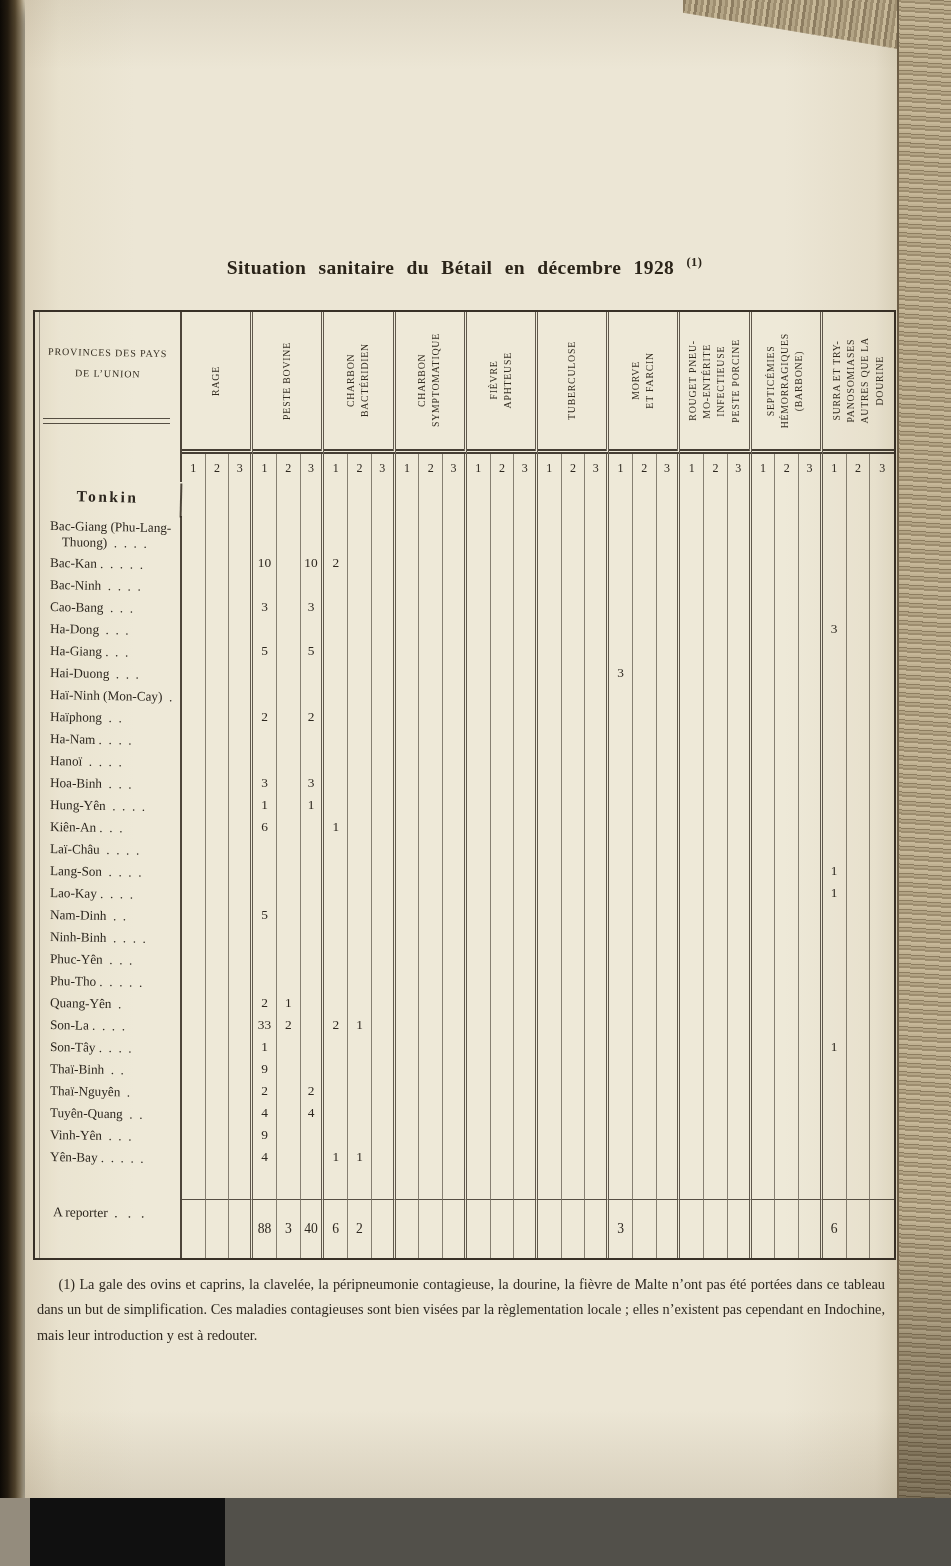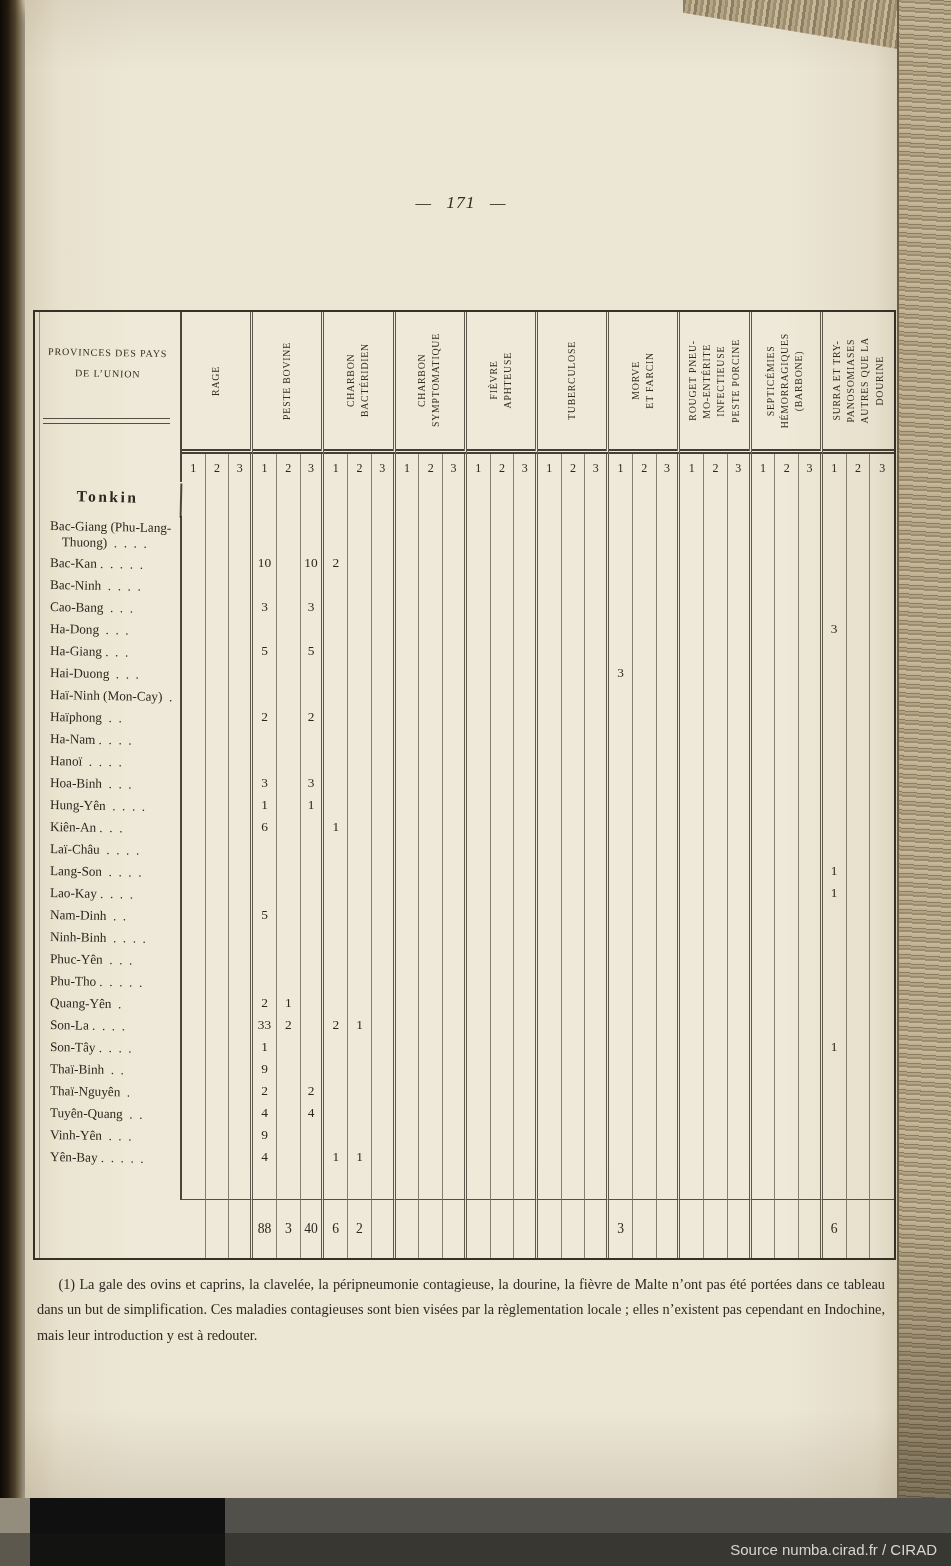--- a/index.html
+++ b/index.html
@@ -79,21 +79,24 @@
   .footnote{position:absolute;left:12px;width:848px;top:1272px;
     font-size:14.3px;line-height:1.78;text-align:justify;text-indent:1.5em;color:#2e2820;}
 </style>
 </head>
 <body>
 
 <div class="stage">
   <div class="binding"></div>
 
   <div class="page">
-    <div class="pagenum">— 171 —</div>
+    <div class="title">
+      <span>Situation sanitaire du Bétail en décembre 1928</span>
+      <sup>(1)</sup>
+    </div>
 
     <div class="tbl" id="tbl">
         <div class="cell lb hd-lbl" style="grid-area: 1 / 1 / 3 / 2;">
           <span class="hd-line">PROVINCES DES PAYS</span>
           <span class="hd-line">DE L’UNION</span>
           <div class="dline"></div>
         </div>
         <div class="cell ghdr vg" style="grid-area: 1 / 2 / 2 / 5;">
           <span class="vtext">RAGE</span>
         </div>
@@ -1179,20 +1182,23 @@
         <div class="cell gapline vg" style="grid-area: 33 / 22;"></div>
         <div class="cell gapline vs" style="grid-area: 33 / 23;"></div>
         <div class="cell gapline vs" style="grid-area: 33 / 24;"></div>
         <div class="cell gapline vg" style="grid-area: 33 / 25;"></div>
         <div class="cell gapline vs" style="grid-area: 33 / 26;"></div>
         <div class="cell gapline vs" style="grid-area: 33 / 27;"></div>
         <div class="cell gapline vg" style="grid-area: 33 / 28;"></div>
         <div class="cell gapline vs" style="grid-area: 33 / 29;"></div>
         <div class="cell gapline vs" style="grid-area: 33 / 30;"></div>
         <div class="cell gapline" style="grid-area: 33 / 31;"></div>
+        <div class="cell lb totl" style="grid-area: 34 / 1;">
+          <span>A reporter  .   .   .</span>
+        </div>
         <div class="cell val tot vs" style="grid-area: 34 / 2;"></div>
         <div class="cell val tot vs" style="grid-area: 34 / 3;"></div>
         <div class="cell val tot vg" style="grid-area: 34 / 4;"></div>
         <div class="cell val tot vs" style="grid-area: 34 / 5;">88</div>
         <div class="cell val tot vs" style="grid-area: 34 / 6;">3</div>
         <div class="cell val tot vg" style="grid-area: 34 / 7;">40</div>
         <div class="cell val tot vs" style="grid-area: 34 / 8;">6</div>
         <div class="cell val tot vs" style="grid-area: 34 / 9;">2</div>
         <div class="cell val tot vg" style="grid-area: 34 / 10;"></div>
         <div class="cell val tot vs" style="grid-area: 34 / 11;"></div>
@@ -1217,16 +1223,13 @@
         <div class="cell val tot vs" style="grid-area: 34 / 30;"></div>
         <div class="cell val tot" style="grid-area: 34 / 31;"></div>
       </div>
 
     <div class="footnote">(1) La gale des ovins et caprins, la clavelée, la péripneumonie contagieuse, la dourine, la fièvre de Malte n’ont pas été portées dans ce tableau dans un but de simplification. Ces maladies contagieuses sont bien visées par la règlementation locale ; elles n’existent pas cependant en Indochine, mais leur introduction y est à redouter.</div>
   </div>
 
   <div class="edge-top"></div>
   <div class="edge-right"></div>
   <div class="bottom-band"></div>
-  <div class="source-bar">
-    <span>Source numba.cirad.fr / CIRAD</span>
-  </div>
 </div>
 
 </body></html>

